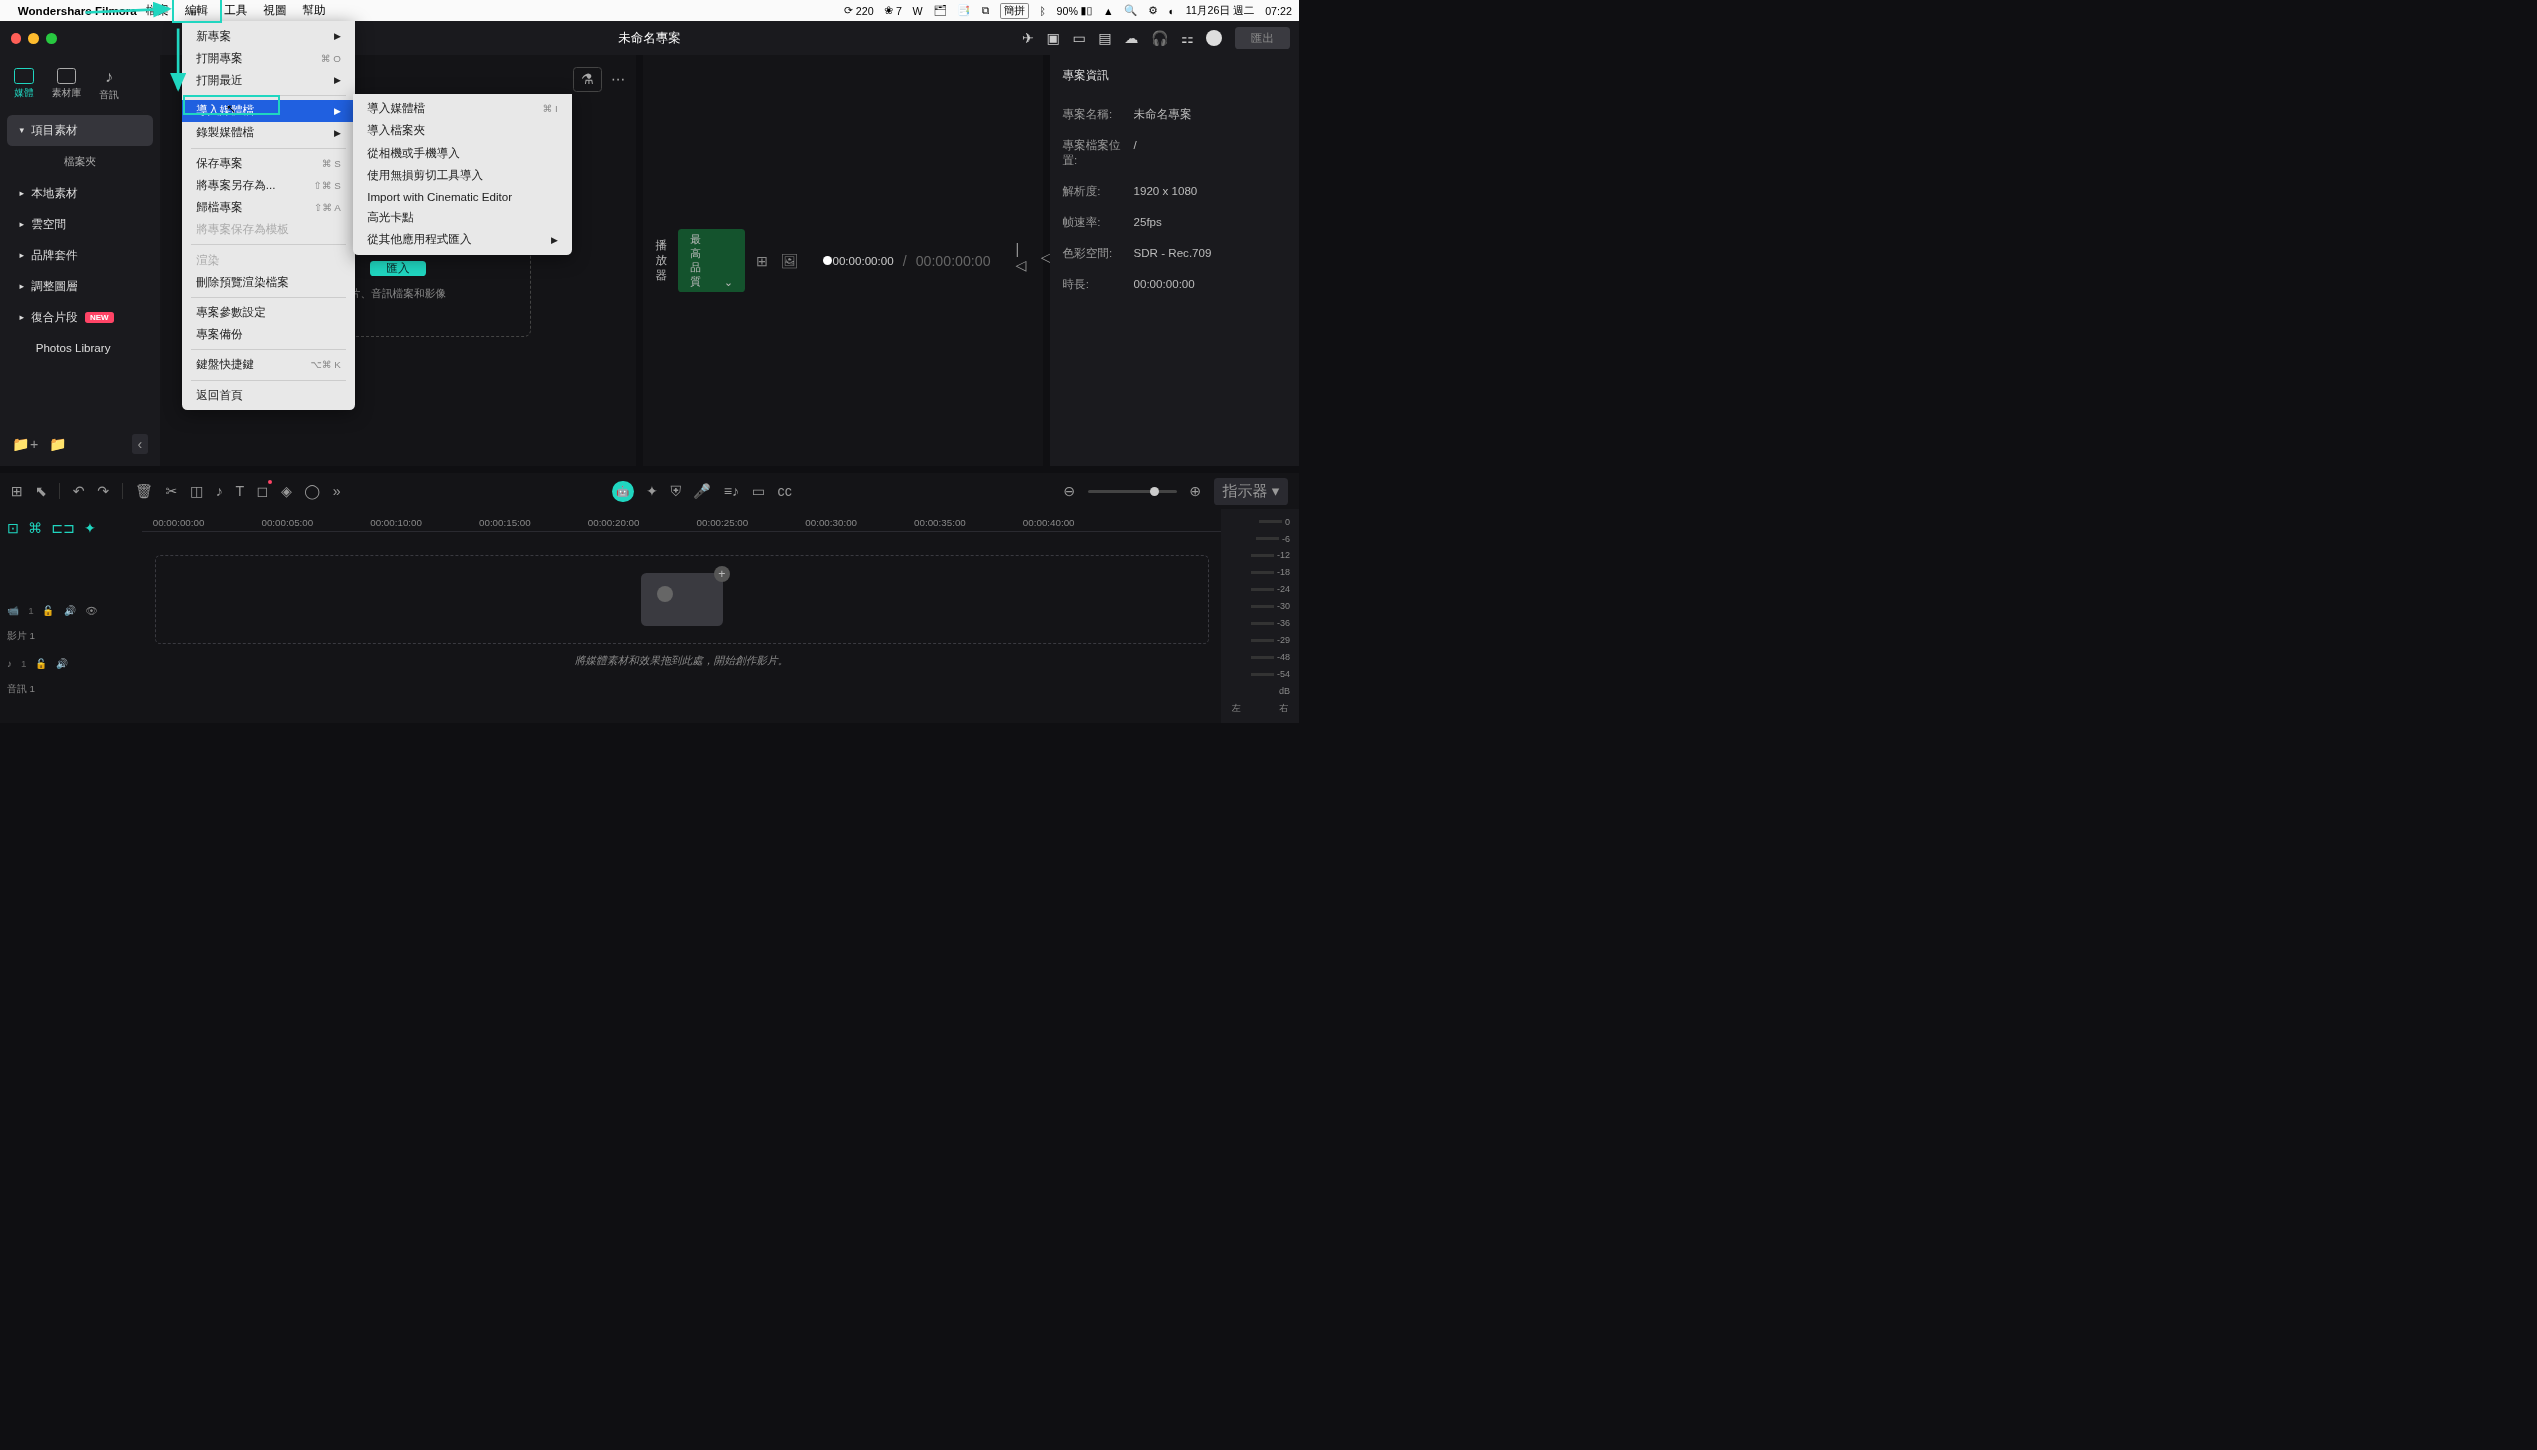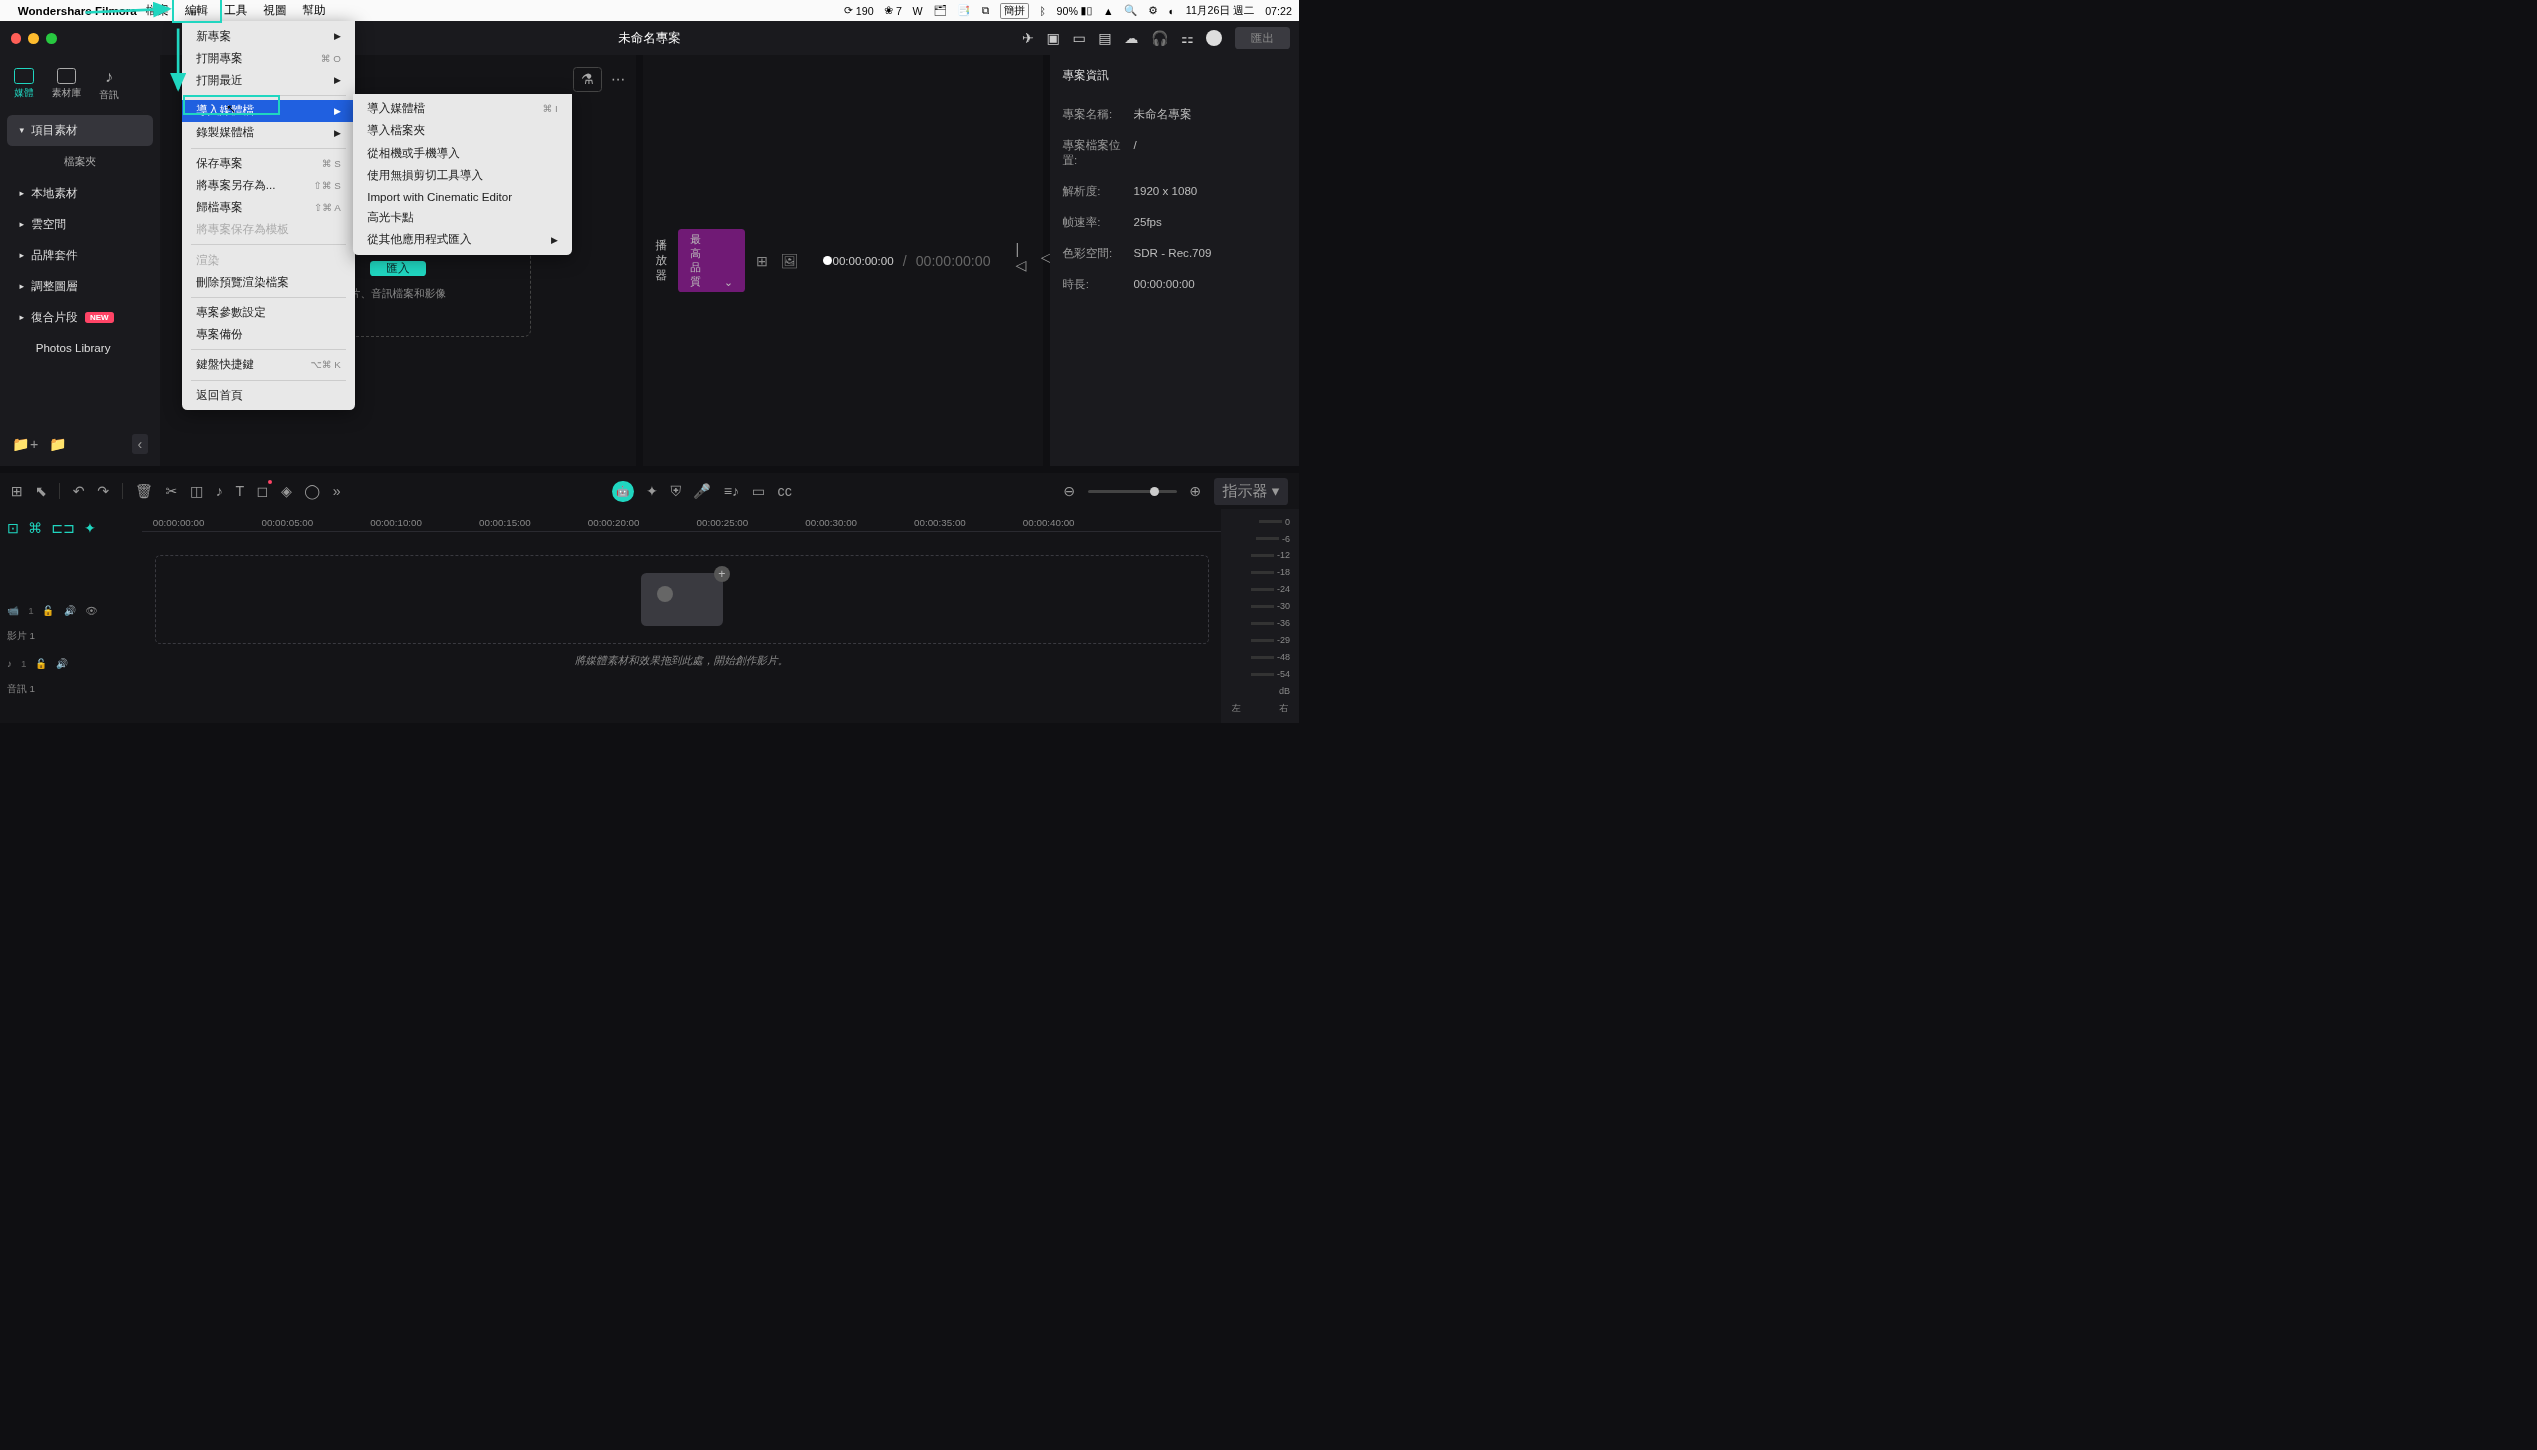--- a/index.html
+++ b/index.html
@@ -52,21 +52,21 @@
     .media-top-row { display: flex; justify-content: flex-end; gap: 9px; padding: 3.6px 0; height: 34px; align-items: center; color: #aaa; }
     .import-drop { border: 1.8px dashed #444; border-radius: 7.1px; width: 267px; height: 205px; margin: 36px auto 0; display: flex; flex-direction: column; align-items: center; justify-content: center; gap: 10.7px; }
     .filmora-logo { width: 43px; height: 43px; background: #20d6c0; border-radius: 7.1px; transform: rotate(12deg); display: flex; align-items: center; justify-content: center; }
     .import-btn { background: #20d6c0; color: #0a2828; padding: 0 16px; border-radius: 3.6px; font-size: 11.6px; font-weight: 500; }
     .import-hint { color: #888; font-size: 10.7px; }
     
     
     .player-panel { width: 400px; background: #141417; margin-left: 7.1px; display: flex; flex-direction: row; }
     .player-header { display: flex; align-items: center; padding: 9px 12.5px; gap: 10.7px; }
     .player-header .label { color: #bbb; font-size: 11.6px; }
-    .quality-select { background: #701a75; padding: 3.6px 12.5px; border-radius: 3.6px; font-size: 10.7px; color: #bbb; display: flex; align-items: flex-end; gap: 23px; }
+    .quality-select { background: #14532d; padding: 3.6px 12.5px; border-radius: 3.6px; font-size: 10.7px; color: #bbb; display: flex; align-items: flex-end; gap: 23px; }
     .player-header .right { margin-left: auto; display: flex; gap: 12.5px; color: #888; }
     .player-video { flex: 1; background: #0a0a0c; }
     .player-scrub { padding: 10.7px 12.5px; display: flex; align-items: center; gap: 9px; }
     .scrub-track { flex: 1; height: 3.6px; background: #333; border-radius: 1.8px; position: relative; }
     .scrub-dot { width: 9px; height: 9px; background: #fff; border-radius: 50%; position: absolute; left: 0; top: -2.7px; }
     .time-display { font-size: 11.6px; color: #ccc; }
     .time-total { color: #666; }
     .player-controls { display: flex; align-items: center; gap: 14.2px; padding: 5.3px 12.5px 12.5px; color: #999; justify-content: center; }
     .player-controls .spacer { flex: 1; }
     
@@ -126,21 +126,21 @@
 
 <div class="mac-menubar">
   <span class="apple-logo"></span>
   <span class="app-name">Wondershare Filmora</span>
   <span class="menu-item">檔案</span>
   <span class="menu-item">編輯</span>
   <span class="menu-item">工具</span>
   <span class="menu-item">視圖</span>
   <span class="menu-item">幫助</span>
   <div class="right">
-    <span>⟳ <span>190</span></span>
+    <span>⟳ <span>220</span></span>
     <span>❀ <span>7</span></span>
     <span>W</span>
     <span>🗂</span>
     <span>📑</span>
     <span>⧉</span>
     <span style="border:0.9px solid #888;padding:0 2.7px;border-radius:1.8px;">簡拼</span>
     <span>ᛒ</span>
     <span><span>90%</span> ▮▯</span>
     <span>▲</span>
     <span>🔍</span>

